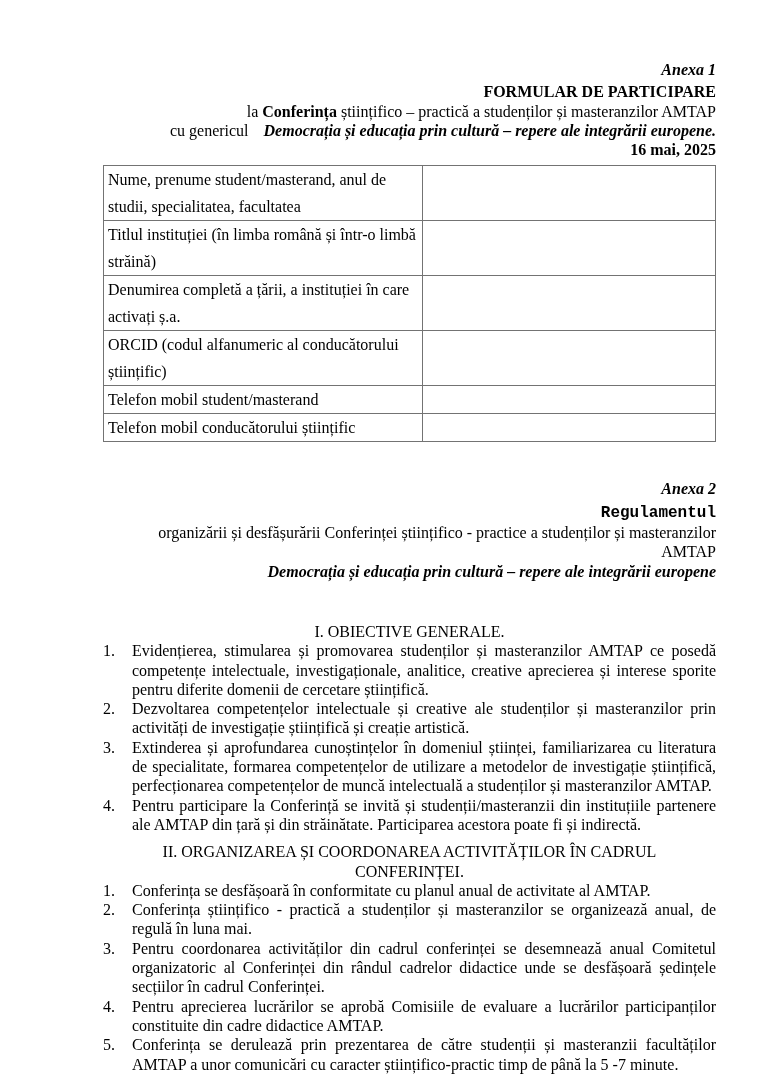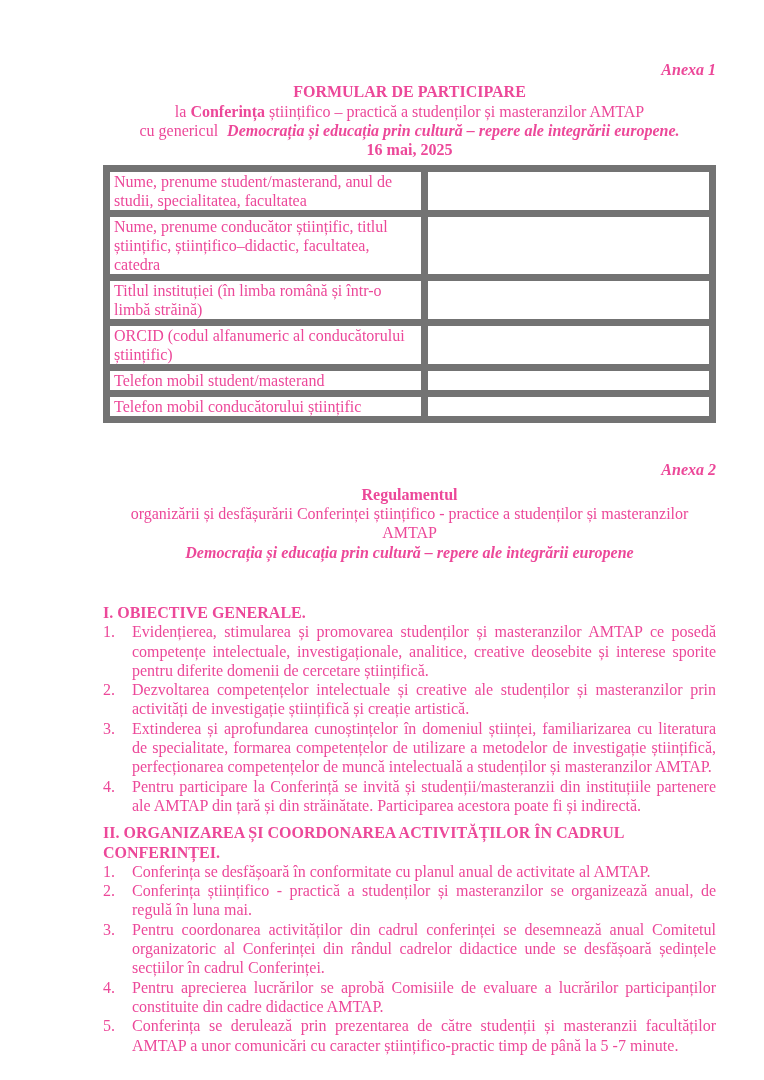--- a/index.html
+++ b/index.html
@@ -3,50 +3,51 @@
 <meta charset="utf-8">
 <style>
   html,body{margin:0;padding:0;background:#ffffff;}
   .page{
     position:relative;
     width:764px;height:1080px;
     background:#ffffff;
     font-family:"Liberation Serif","DejaVu Serif",serif;
     font-size:16px;
     line-height:19.3px;
-    color:#ec4899;
+    color:#000000;
     box-sizing:border-box;
     padding:60px 48px 0 103px;
     overflow:hidden;
   }
   .content{width:613px;}
   .right{text-align:right;}
-  .center{text-align:center;}
+  .center{text-align:right;}
   .b{font-weight:bold;}
   .bi{font-weight:bold;font-style:italic;}
   .anexa{font-weight:bold;font-style:italic;margin-bottom:2px;}
   .title{font-weight:bold;margin-top:3px;}
-  .gap{margin-left:9px;}
+  .gap{margin-left:15px;}
   table.form{
     border-collapse:collapse;
     width:613px;
     margin-top:6px;
   }
   table.form td{
-    border:7px solid #737373;
+    border:1px solid #737373;
     padding:0 4px;
     vertical-align:top;
-    line-height:19px;
+    line-height:27px;
   }
   td.lbl{width:312px;}
   td.val{width:287px;}
   .anexa2{margin-top:37px;}
-  .reg-title{font-weight:bold;margin-top:5px;}
+  .reg-title{font-weight:bold;margin-top:5px;font-family:Liberation Mono, monospace;}
   .sec-heading{
-    font-weight:bold;
+    font-weight:normal;
+    text-align:center;
     white-space:pre-line;
   }
   .sec1-heading{margin-top:41px;}
   .sec2-heading{margin-top:8px;}
   .list{margin:0;padding:0;}
   .li{display:flex;}
   .li .num{flex:0 0 29px;}
   .li .li-text{flex:1;text-align:justify;}
 </style>
 </head>
@@ -65,25 +66,25 @@
 
     <div class="center b">16 mai, 2025</div>
 
     <table class="form">
       <tbody>
           <tr>
         <td class="lbl">Nume, prenume student/masterand, anul de studii, specialitatea, facultatea</td>
         <td class="val"></td>
       </tr>
       <tr>
-        <td class="lbl">Nume, prenume conducător științific, titlul științific, științifico–didactic, facultatea, catedra</td>
+        <td class="lbl">Titlul instituției (în limba română și într-o limbă străină)</td>
         <td class="val"></td>
       </tr>
       <tr>
-        <td class="lbl">Titlul instituției (în limba română și într-o limbă străină)</td>
+        <td class="lbl">Denumirea  completă a țării, a instituției în care activați ș.a.</td>
         <td class="val"></td>
       </tr>
       <tr>
         <td class="lbl">ORCID (codul alfanumeric al conducătorului științific)</td>
         <td class="val"></td>
       </tr>
       <tr>
         <td class="lbl">Telefon mobil student/masterand</td>
         <td class="val"></td>
       </tr>
@@ -97,21 +98,21 @@
     <div class="anexa right anexa2">Anexa 2</div>
 
     <div class="center reg-title">Regulamentul</div>
     <div class="center">organizării și desfășurării Conferinței științifico - practice a studenților și masteranzilor AMTAP</div>
     <div class="center bi">Democrația și educația prin cultură – repere ale integrării europene</div>
 
     <div class="sec-heading sec1-heading">I. OBIECTIVE GENERALE.</div>
     <div class="list">
       <div class="li">
         <span class="num">1.</span>
-        <span class="li-text">Evidențierea, stimularea și promovarea studenților și masteranzilor AMTAP ce posedă competențe intelectuale, investigaționale, analitice, creative deosebite și interese sporite pentru diferite domenii de cercetare științifică.</span>
+        <span class="li-text">Evidențierea, stimularea și promovarea studenților și masteranzilor AMTAP ce posedă competențe intelectuale, investigaționale, analitice, creative aprecierea și interese sporite pentru diferite domenii de cercetare științifică.</span>
       </div>
       <div class="li">
         <span class="num">2.</span>
         <span class="li-text">Dezvoltarea competențelor intelectuale și creative ale studenților și masteranzilor prin activități de investigație științifică și creație artistică.</span>
       </div>
       <div class="li">
         <span class="num">3.</span>
         <span class="li-text">Extinderea și aprofundarea cunoștințelor în domeniul științei, familiarizarea cu literatura de specialitate, formarea competențelor de utilizare a metodelor de investigație științifică, perfecționarea competențelor de muncă intelectuală a studenților și masteranzilor AMTAP.</span>
       </div>
       <div class="li">

